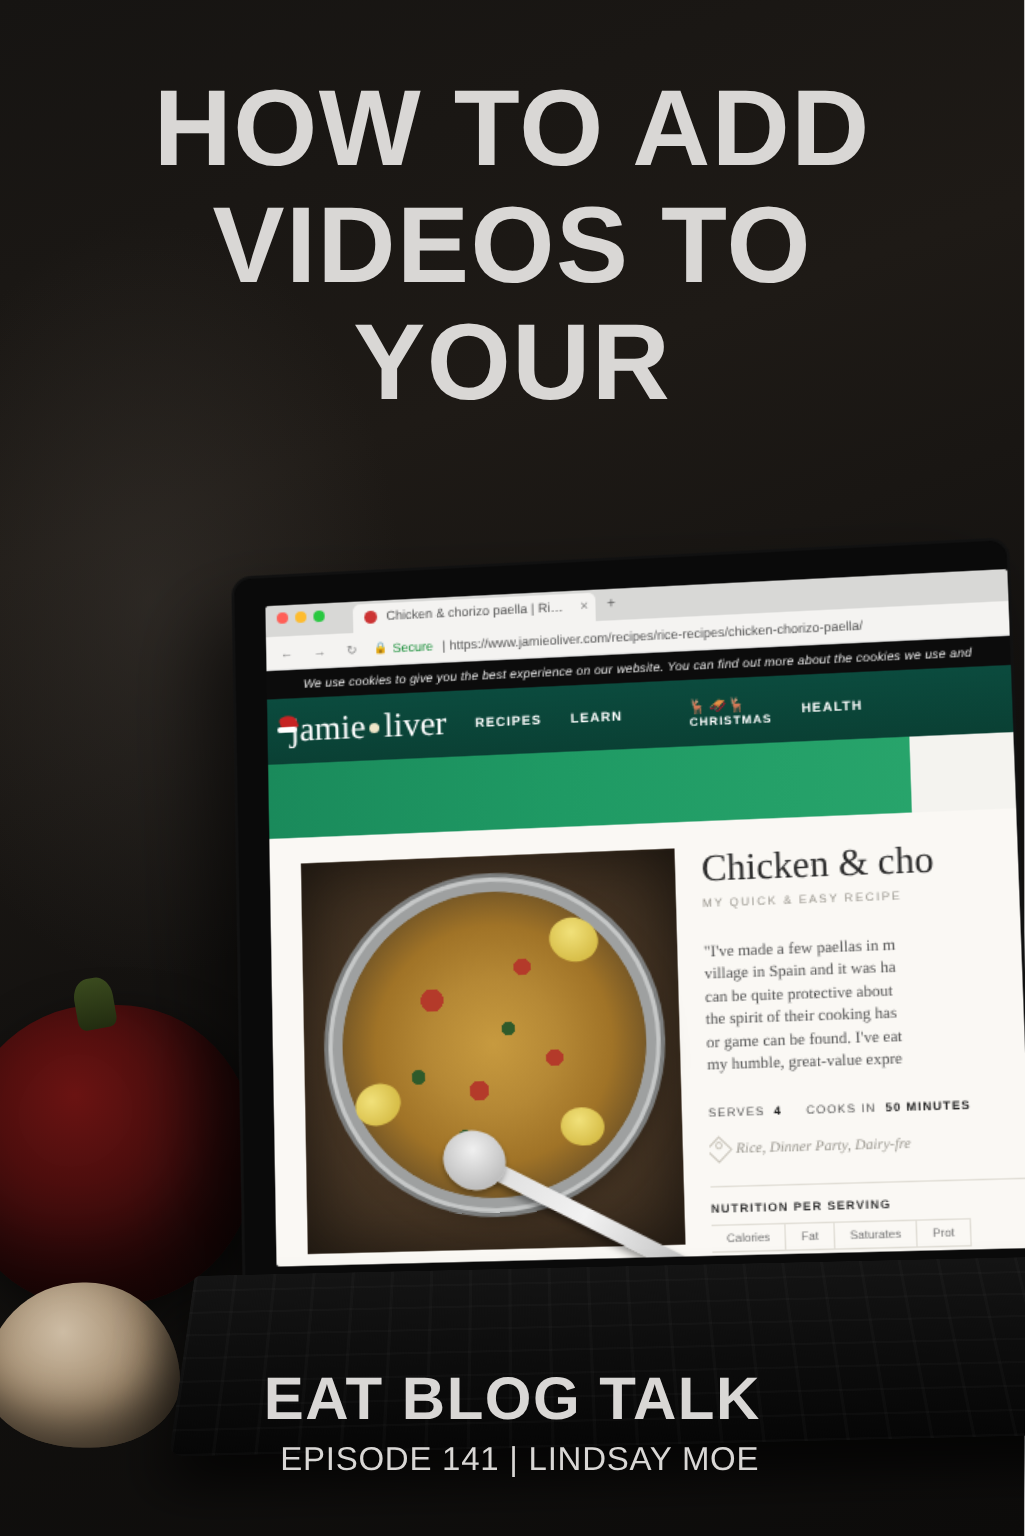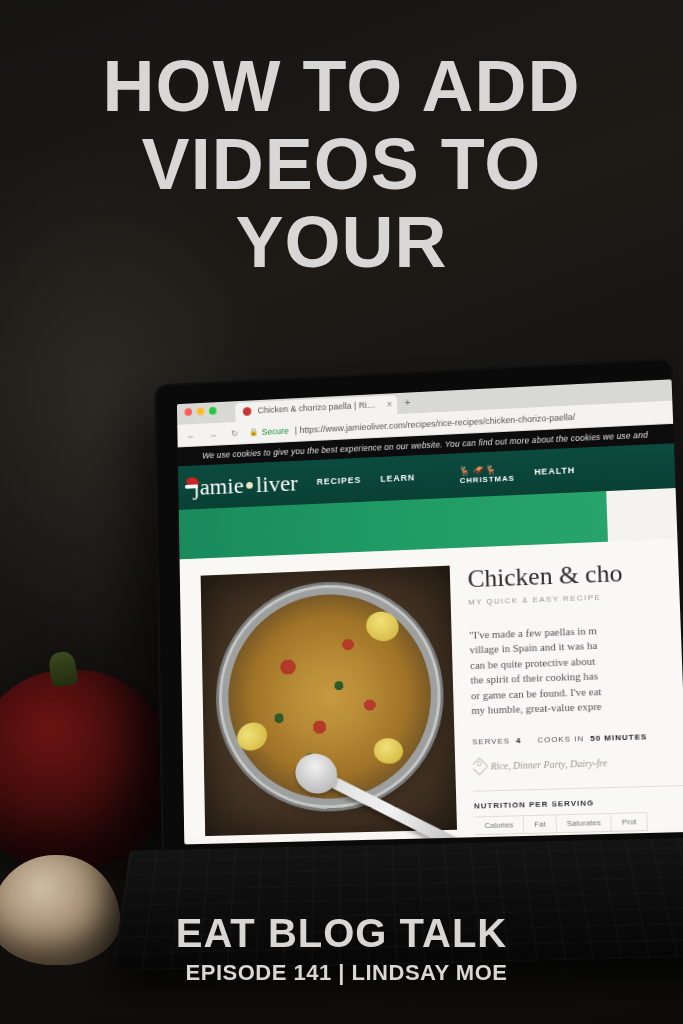--- a/index.html
+++ b/index.html
@@ -30,21 +30,21 @@
   .footer-block {
     position: absolute;
     bottom: 38px; left: 0; right: 0;
     text-align: center;
     color: #d9d7d5;
     font-family: "Arial Black", Arial, sans-serif;
     text-transform: uppercase;
     margin-top: 12px;
   }
   .footer-block .brand { font-size: 40px; font-weight: 800; letter-spacing: 1px; }
-  .footer-block .episode { font-size: 22px; font-weight: 700; letter-spacing: 0.5px; margin-top: 4px; padding-left: 10px; }
+  .footer-block .episode { font-size: 22px; font-weight: 400; letter-spacing: 0.5px; margin-top: 4px; padding-left: 10px; }
 
   
   .pepper {
     position: absolute;
     left: -30px; top: 670px;
     width: 200px; height: 200px;
     background:
       radial-gradient(circle at 40% 30%, #6a1312 0%, #3a0b0b 55%, #220606 100%);
     border-radius: 50% 48% 50% 45% / 55% 50% 50% 50%;
     filter: blur(0.4px);

